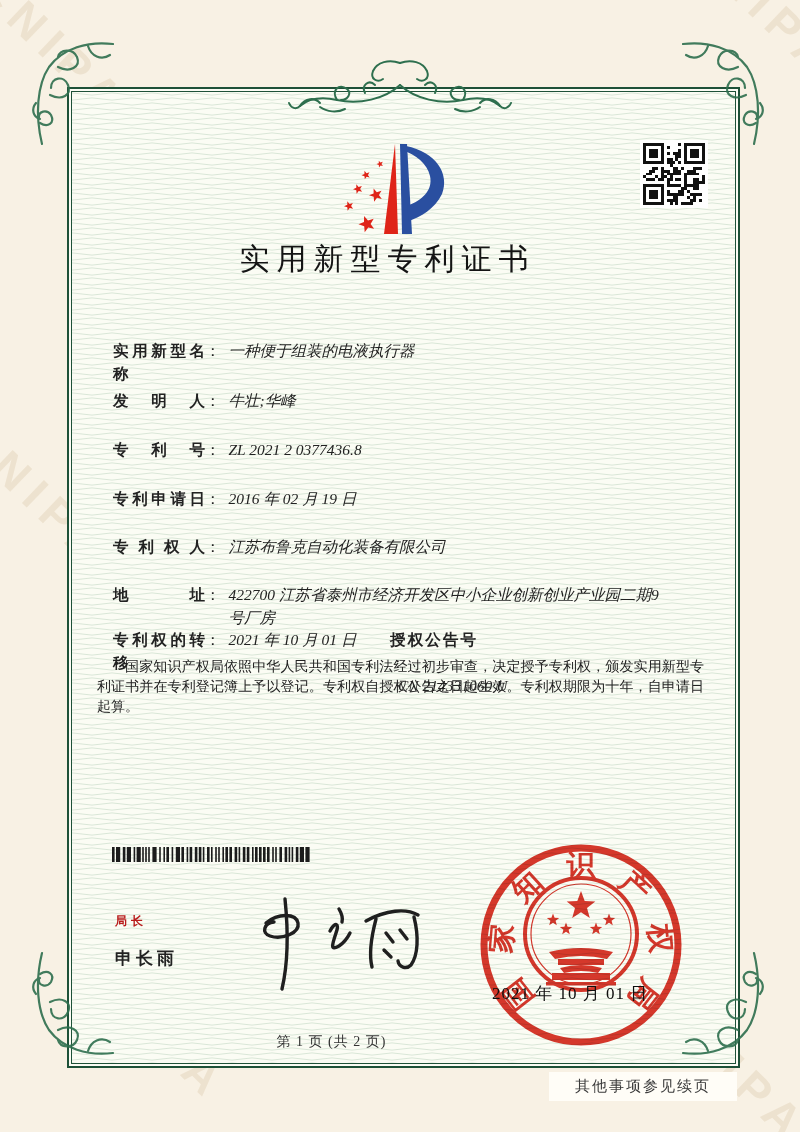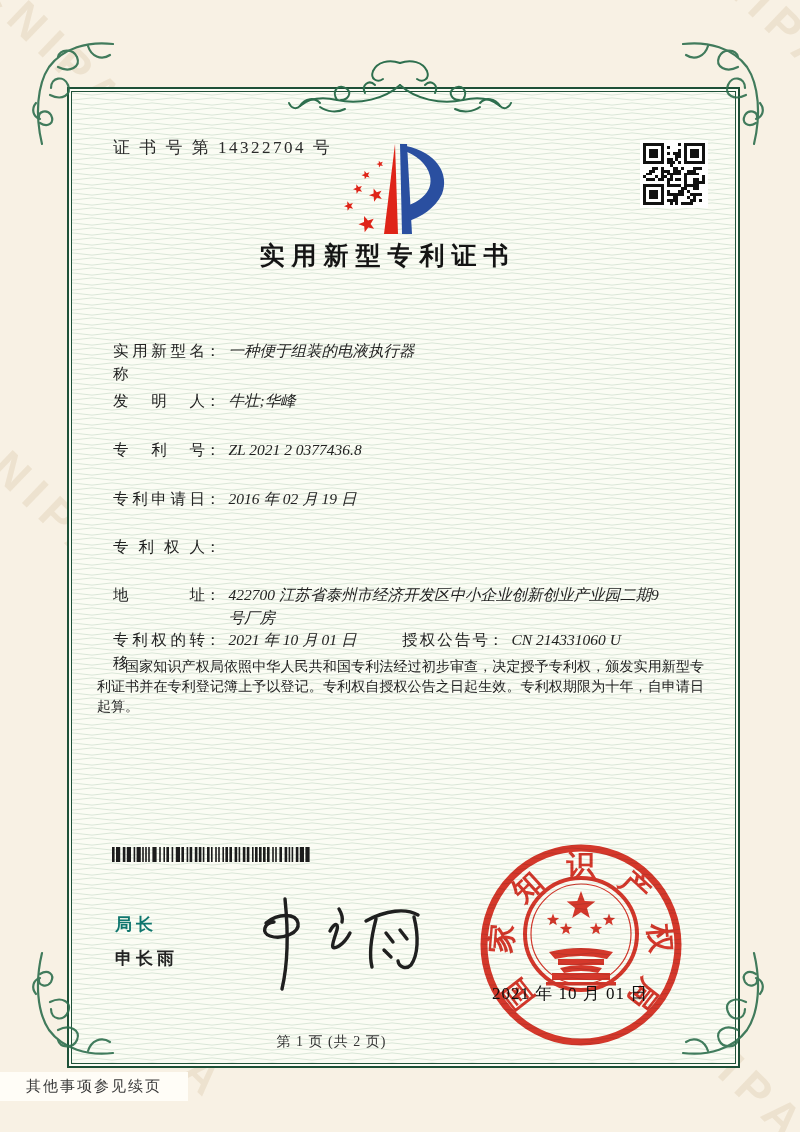--- a/index.html
+++ b/index.html
@@ -19,46 +19,46 @@
   
   .corner-flourish{position:absolute;width:100px;height:115px;opacity:.9;}
   .corner-flourish path{fill:none;stroke:#2e6f4e;stroke-width:2.2;stroke-linecap:round;}
   #top-ornament{position:absolute;left:287px;top:57px;width:226px;height:56px;}
   #top-ornament path{fill:none;stroke:#2e6f4e;stroke-width:2;stroke-linecap:round;}
   
   .certno{position:absolute;left:113px;top:136px;font-size:17px;letter-spacing:2.5px;color:#2a2a2a;}
   .logo{position:absolute;left:336px;top:136px;width:120px;height:100px;}
   .qrbox{position:absolute;left:640px;top:140px;background:#fff;padding:3px;line-height:0;}
   .title{position:absolute;left:0;width:775px;top:239px;text-align:center;
-         font-size:25px;font-weight:bold;letter-spacing:7px;color:#141414;}
+         font-size:30px;font-weight:normal;letter-spacing:7px;color:#141414;}
   
   .frow{position:absolute;left:113px;display:flex;align-items:flex-start;width:600px;
         font-size:15.5px;line-height:23px;color:#222;}
-  .flabel{display:inline-block;width:92px;text-align:justify;text-align-last:justify;flex:none;}
+  .flabel{display:inline-block;width:92px;text-align:justify;text-align-last:justify;flex:none;font-weight:bold;}
   .fcolon{flex:none;}
   .fvalue{margin-left:8px;max-width:445px;font-style:italic;}
-  .grant2{position:absolute;left:289px;top:0;display:flex;width:300px;}
+  .grant2{position:absolute;left:277px;top:0;display:flex;width:300px;flex-direction:column;}
   
   .paras{position:absolute;left:97px;top:657px;width:607px;font-size:14px;
          line-height:20px;text-align:justify;color:#222;}
   .paras p{margin:0;text-indent:2em;}
   
   #barcode{position:absolute;left:112px;top:847px;}
   .signer-title{position:absolute;left:115px;top:913px;font-family:"Liberation Sans","DejaVu Sans",sans-serif;
-                font-weight:600;font-size:17px;letter-spacing:4px;color:#0f766e;}
+                font-weight:600;font-size:12px;letter-spacing:4px;color:#b91c1c;}
   .signer-name{position:absolute;left:115px;top:947px;font-family:"Liberation Sans","DejaVu Sans",sans-serif;
                font-weight:600;font-size:17px;letter-spacing:4px;color:#222;text-align:center;}
   .signature{position:absolute;left:233px;top:893px;width:195px;height:100px;}
   .signature path{fill:none;stroke:#1f1f1f;stroke-width:3.4;stroke-linecap:round;stroke-linejoin:round;}
   #seal{position:absolute;left:478px;top:842px;width:206px;height:206px;opacity:.93;mix-blend-mode:multiply;}
   .seal-date{position:absolute;left:468px;top:982px;width:204px;text-align:center;
              font-size:17px;letter-spacing:1px;color:#0e0e0e;z-index:5;}
   .page-footer{position:absolute;left:67px;top:1033px;width:529px;text-align:center;
                font-size:14px;letter-spacing:1px;color:#333;}
-  .note-wrap{position:absolute;left:0;top:1072px;width:737px;text-align:left;}
+  .note-wrap{position:absolute;left:0;top:1072px;width:737px;text-align:right;}
   .note{display:inline-block;background:#fffdf7;padding:5px 26px;font-size:15px;
         letter-spacing:2px;color:#3a3a3a;}
 </style>
 </head>
 <body>
 
 <div class="page">
 
   <span class="wm" style="left:-42px;top:18px">CNIPA</span>
   <span class="wm" style="left:668px;top:-22px">CNIPA</span>
@@ -323,21 +323,20 @@
       <g transform="translate(226,0) scale(-1,1)">
         <path d="M113,6 C102,2 90,5 86,14 C83,22 90,26 96,22"></path>
         <path d="M113,28 C98,42 72,48 50,43 C32,39 20,43 13,49 C9,53 4,51 2,46"></path>
         <path d="M50,43 C44,33 52,26 60,32 C65,36 61,43 54,43"></path>
         <path d="M78,36 C74,28 82,22 88,28"></path>
         <path d="M13,49 C18,41 28,40 33,46"></path>
         <path d="M33,50 C40,55 50,56 58,52"></path>
       </g>
     </svg>
 
-  <div class="certno">证 书 号 第 14322704 号</div>
 
   <svg class="logo" viewBox="0 0 120 100">
     <g id="logo-stars" fill="#df2418">
         <path d="M42.8,24.7L44.4,26.6L46.8,25.8L45.5,27.9L46.9,30.0L44.5,29.4L43.0,31.4L42.8,28.9L40.5,28.1L42.8,27.2Z"></path>
         <path d="M28.5,34.8L30.5,37.2L33.5,36.2L31.9,38.9L33.7,41.5L30.6,40.8L28.8,43.3L28.5,40.2L25.5,39.2L28.4,37.9Z"></path>
         <path d="M20.3,48.3L22.6,51.0L25.9,49.9L24.1,52.9L26.1,55.8L22.7,55.0L20.6,57.8L20.3,54.3L17.0,53.2L20.3,51.8Z"></path>
         <path d="M37.6,52.4L40.8,56.2L45.5,54.7L42.9,58.9L45.8,62.9L41.0,61.8L38.1,65.7L37.7,60.8L33.0,59.3L37.6,57.4Z"></path>
         <path d="M11.3,65.3L13.6,68.0L16.9,66.9L15.1,69.9L17.1,72.8L13.7,72.0L11.6,74.8L11.3,71.3L8.0,70.2L11.3,68.8Z"></path>
         <path d="M28.1,80.0L32.0,84.6L37.7,82.8L34.6,87.9L38.1,92.7L32.2,91.4L28.7,96.2L28.2,90.2L22.5,88.3L28.0,86.0Z"></path>
       </g>
@@ -500,20 +499,21 @@
       <span class="fvalue">ZL 2021 2 0377436.8</span>
   </div>
   <div class="frow" style="top:487px">
     <span class="flabel">专利申请日</span>
       <span class="fcolon">：</span>
       <span class="fvalue">2016 年 02 月 19 日</span>
   </div>
   <div class="frow" style="top:535px">
     <span class="flabel">专利权人</span>
       <span class="fcolon">：</span>
+      <span class="fvalue">江苏布鲁克自动化装备有限公司</span>
   </div>
   <div class="frow" style="top:583px">
     <span class="flabel">地址</span>
       <span class="fcolon">：</span>
       <span class="fvalue">422700 江苏省泰州市经济开发区中小企业创新创业产业园二期9号厂房</span>
   </div>
   <div class="frow" style="top:628px">
     <span class="flabel">专利权的转移</span>
       <span class="fcolon">：</span>
       <span class="fvalue">2021 年 10 月 01 日</span>

